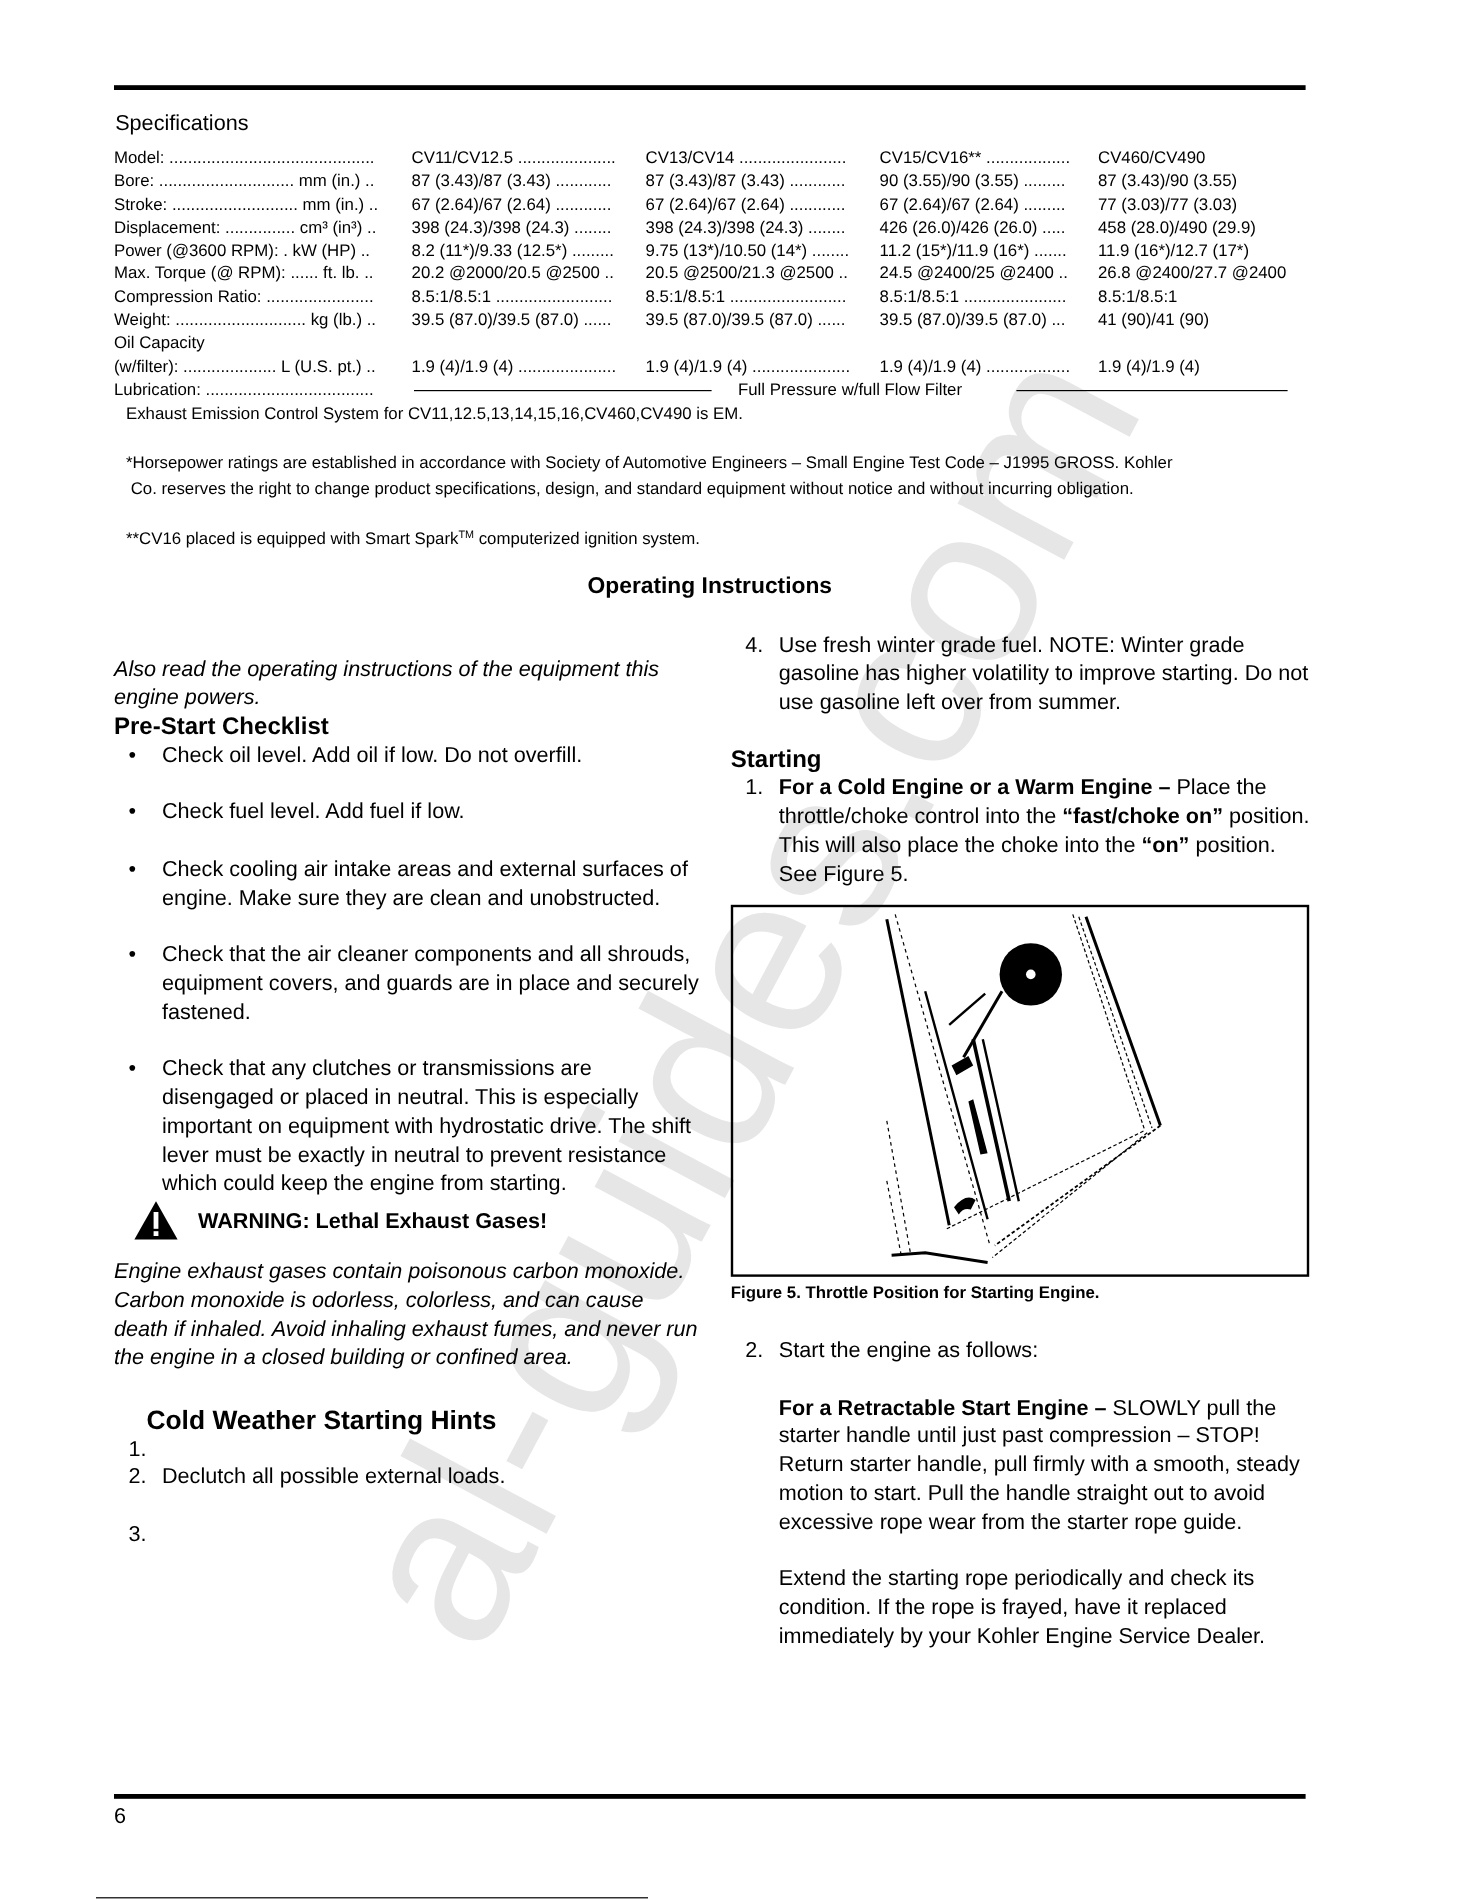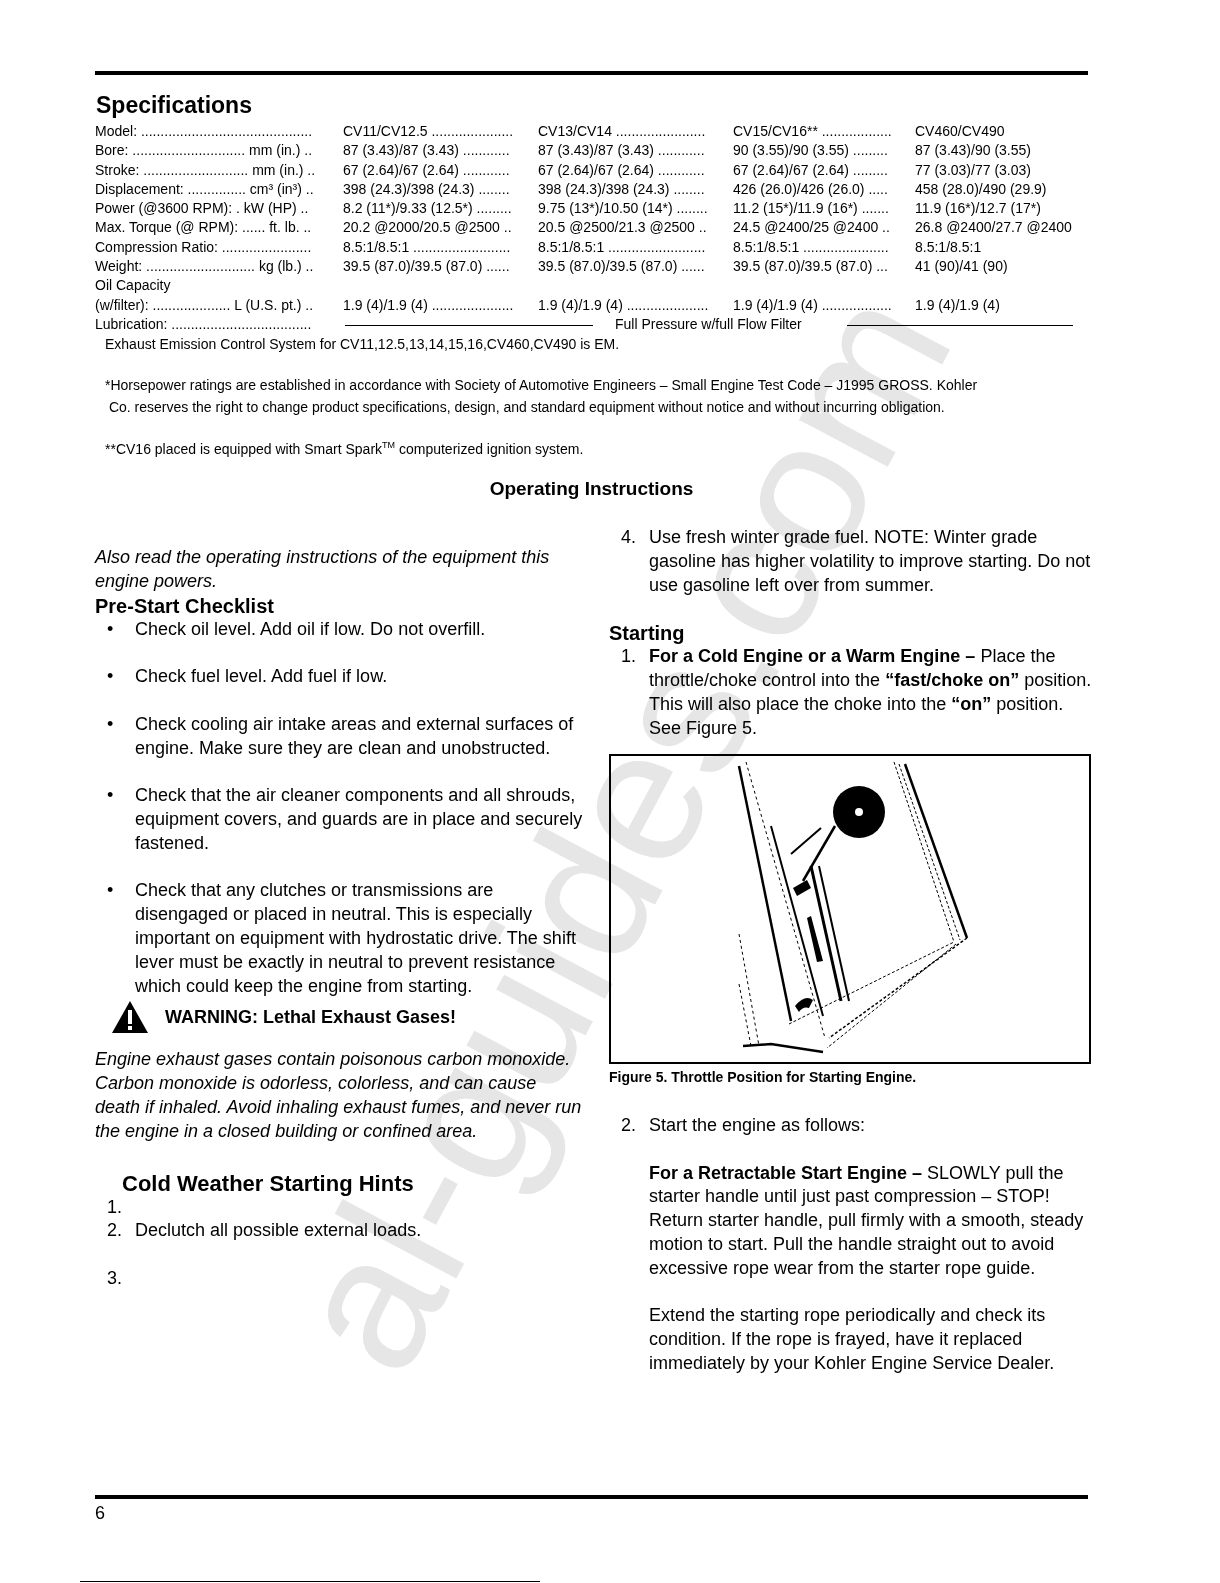--- a/index.html
+++ b/index.html
@@ -3,21 +3,21 @@
 <meta charset="utf-8">
 <style>
   html, body { margin: 0; padding: 0; background: #ffffff; }
   body { width: 1220px; height: 1583px; position: relative; overflow: hidden;
          font-family: "Liberation Sans", sans-serif; color: #000; }
   .rule { position: absolute; left: 95px; width: 993px; background: #000; }
   .rule.top { top: 71px; height: 4px; }
   .rule.bottom { top: 1495px; height: 4px; }
   .rule.foot { top: 1581px; left: 80px; width: 460px; height: 1px; }
 
-  .spec-title { position: absolute; left: 96px; top: 92px; font-size: 23px; font-weight: bold; text-align: right; }
+  .spec-title { position: absolute; left: 96px; top: 92px; font-size: 18px; font-weight: normal; text-align: right; }
   .spec-table { position: absolute; left: 95px; top: 122px; font-size: 14px; line-height: 19.3px; }
   .spec-row { position: relative; height: 19.3px; white-space: nowrap; }
   .spec-row span { position: absolute; top: 0; }
   .c0 { left: 0; width: 246px; }
   .c1 { left: 248px; }
   .c2 { left: 443px; }
   .c3 { left: 638px; }
   .c4 { left: 820px; }
   .lube-line { position: absolute; top: 10px; height: 1px; background: #000; }
   .note { position: absolute; left: 105px; font-size: 14px; }

